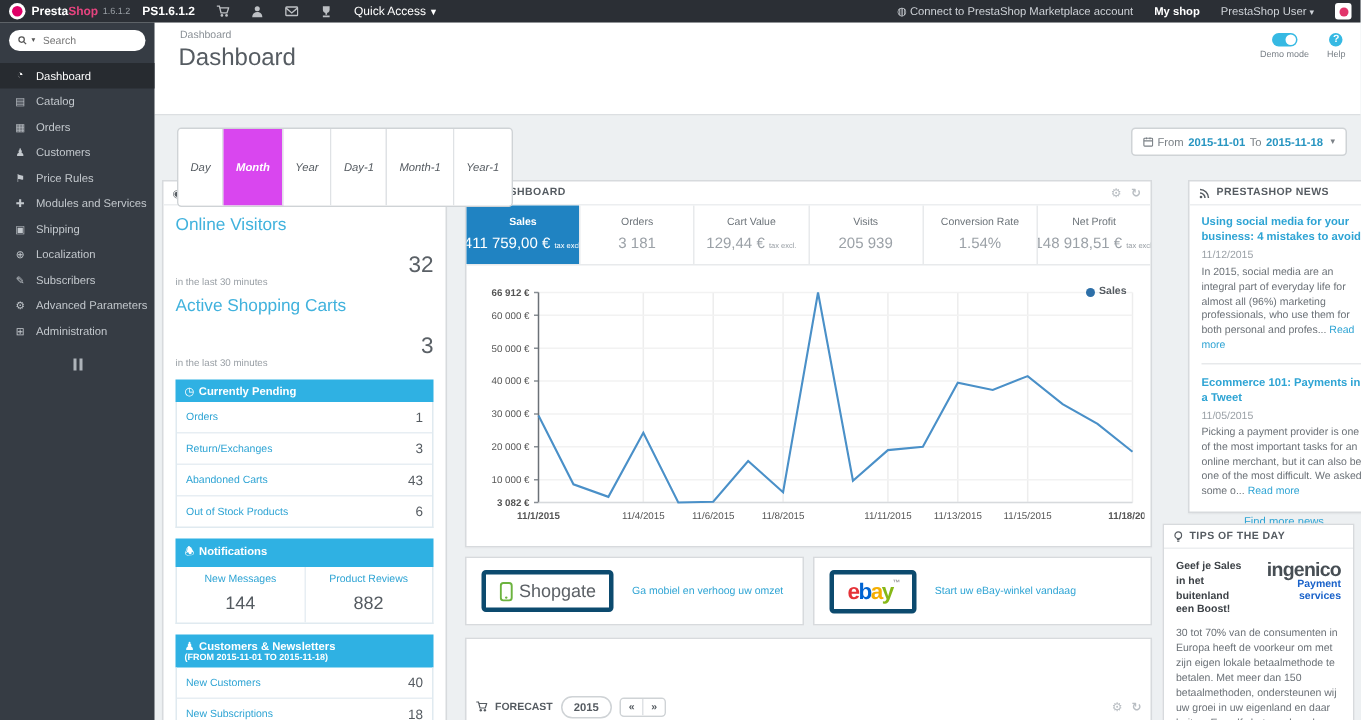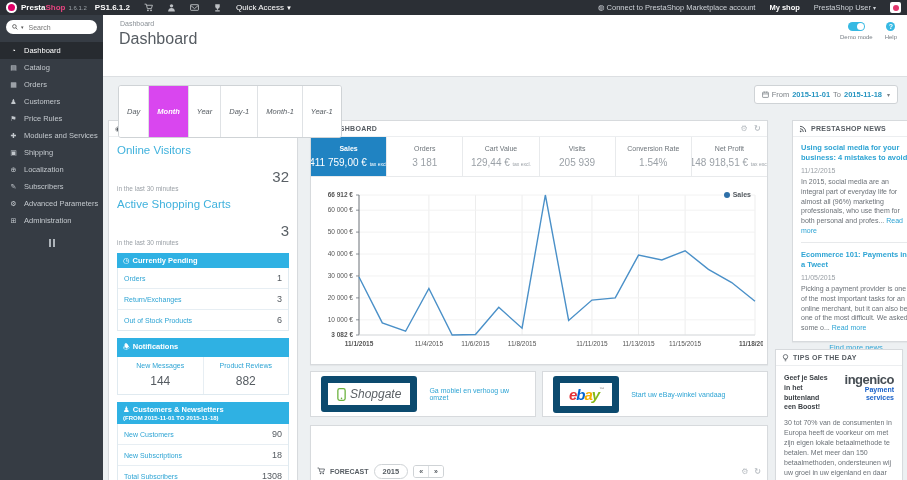--- a/index.html
+++ b/index.html
@@ -102,22 +102,22 @@
   .metric.selected .mv{color:#fff;}
   .chart-wrap{position:relative;height:186px;}
   .legend{position:absolute;top:8px;right:16px;display:flex;align-items:center;gap:3px;
     font-size:7px;color:#555b61;font-weight:bold;}
   .legend i{width:6px;height:6px;border-radius:50%;background:#2d6fa8;display:block;}
   
   .adcard{position:absolute;background:#fff;border:1px solid #d7dadd;height:46px;
     display:flex;align-items:center;padding:0 10px;gap:12px;}
   .ad1{left:310px;top:371px;width:226px;}
   .ad2{left:542px;top:371px;width:226px;}
-  .logobox{border:7px solid #0c4a6e;border-radius:3px;background:#fff;display:flex;
-    align-items:center;gap:4px;padding:4px 9px;font-style:italic;}
+  .logobox{border:3px solid #0c4a6e;border-radius:3px;background:#fff;display:flex;
+    align-items:center;gap:4px;padding:4px 9px;}
   .shopgate-txt{font-size:12px;color:#5c6166;}
   .ad-link{font-size:7px;color:#2ea4d4;}
   .ebay-l{font-size:15px;font-weight:bold;letter-spacing:-1px;line-height:1;}
   .ebay-tm{font-size:5px;color:#999;vertical-align:top;}
   
   .forecast{left:310px;top:425px;width:458px;height:120px;}
   .fc-head{height:18px;display:flex;align-items:center;gap:5px;padding:0 6px;font-size:7px;
     font-weight:bold;color:#565c62;margin-top:36px;}
   .year-pill{border:1px solid #cfd3d6;border-radius:8px;padding:2px 8px;font-size:7.5px;
     color:#555b61;background:#fff;}
@@ -310,20 +310,24 @@
       <div class="sec-rows">
         <div class="srow">
             <span class="sl">Orders</span>
             <span class="sv">1</span>
           </div>
         <div class="srow">
             <span class="sl">Return/Exchanges</span>
             <span class="sv">3</span>
           </div>
         <div class="srow">
+            <span class="sl">Abandoned Carts</span>
+            <span class="sv">43</span>
+          </div>
+        <div class="srow">
             <span class="sl">Out of Stock Products</span>
             <span class="sv">6</span>
           </div>
       </div>
     </div>
 
     <div class="sec">
       <div class="sec-head"><span class="ic">🕭</span><span>Notifications</span></div>
       <div class="ncols">
         <div class="ncol">
@@ -337,21 +341,21 @@
       </div>
     </div>
 
     <div class="sec">
       <div class="sec-head"><span class="ic">♟</span><span>Customers &amp; Newsletters</span>
         <div class="sec-sub">(FROM 2015-11-01 TO 2015-11-18)</div>
       </div>
       <div class="sec-rows">
         <div class="srow">
             <span class="sl">New Customers</span>
-            <span class="sv">90</span>
+            <span class="sv">40</span>
           </div>
         <div class="srow">
             <span class="sl">New Subscriptions</span>
             <span class="sv">18</span>
           </div>
         <div class="srow">
             <span class="sl">Total Subscribers</span>
             <span class="sv">1308</span>
           </div>
       </div>

